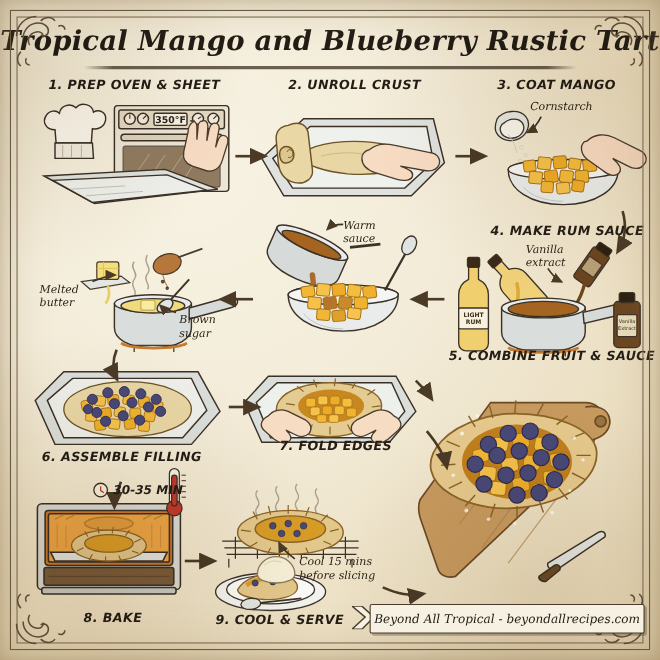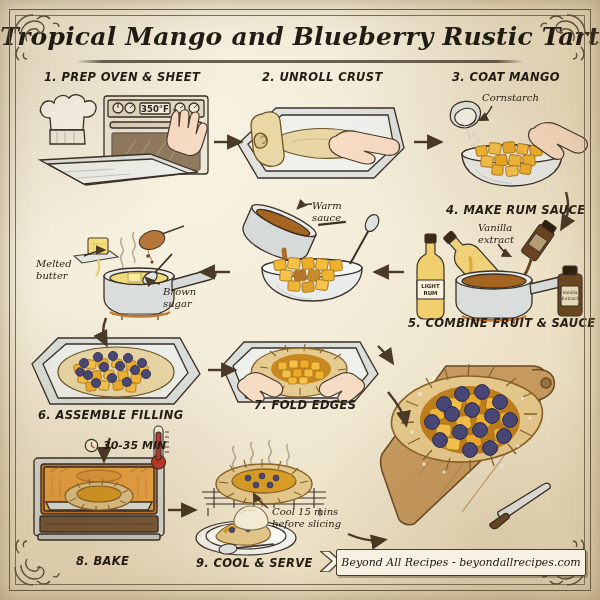--- a/index.html
+++ b/index.html
@@ -697,16 +697,16 @@
       <path d="M8 36c-4 4-4 10 0 13M26 8c4-4 10-4 13 0"></path>
       <path d="M13 42c-2 3 0 6 3 6M42 13c3-2 6 0 6 3"></path>
     </g>
       </svg>
   </div>
 
   <svg class="banner-tail" viewBox="0 0 20 21">
     <path d="M0 0l12 10L0 21h9l11-11L9 0z" fill="#f6f1e2" stroke="#4a3c2b" stroke-width="1.3"></path>
   </svg>
   <div class="banner">
-    <span>Beyond All Recipes - beyondallrecipes.com</span>
+    <span>Beyond All Tropical - beyondallrecipes.com</span>
   </div>
 
 </div>
 
 </body></html>

